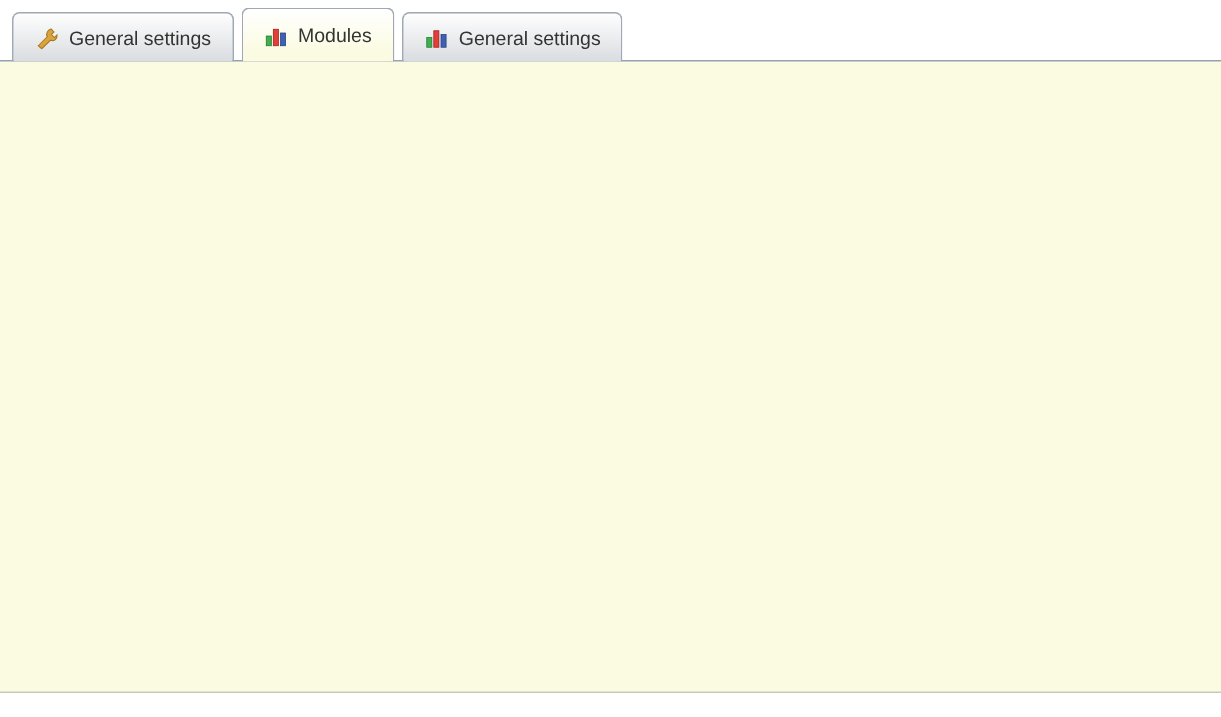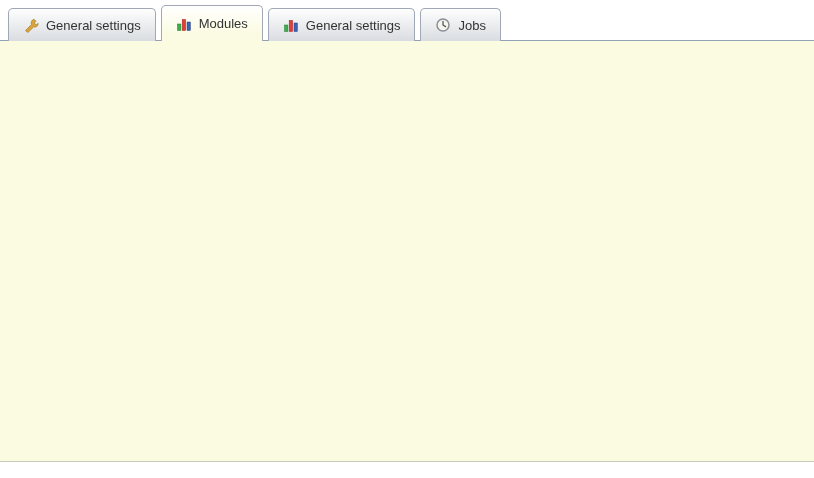--- a/index.html
+++ b/index.html
@@ -84,29 +84,20 @@
         <span class="ticon">
           <svg width="16" height="16" viewBox="0 0 16 16">
             <rect x="1.5" y="8" width="3.4" height="6.5" fill="#3fae4f" stroke="#1f7a2d" stroke-width="0.5"></rect>
             <rect x="6.2" y="3.5" width="3.4" height="11" fill="#e04038" stroke="#9e1f1a" stroke-width="0.5"></rect>
             <rect x="11" y="6" width="3.4" height="8.5" fill="#3f61b5" stroke="#24407e" stroke-width="0.5"></rect>
           </svg>
         </span>
         <span>General settings</span>
       </div>
 
-      <div class="tab">
-        <span class="ticon">
-          <svg width="16" height="16" viewBox="0 0 16 16">
-            <circle cx="8" cy="8" r="6" fill="#f6f6f0" stroke="#8a8f96" stroke-width="1.5"></circle>
-            <path d="M8 4.5 V8 L10.6 9.6" stroke="#555" stroke-width="1.3" fill="none" stroke-linecap="round"></path>
-          </svg>
-        </span>
-        <span>Jobs</span>
-      </div>
 
   </div>
 
   <div class="panel"></div>
 
   <div class="section-head">
     <span class="icon16" id="users-icon">
         <svg width="16" height="16" viewBox="0 0 16 16">
           <circle cx="8" cy="4.6" r="2.7" fill="#7fa8d9" stroke="#4a6fa0"></circle>
           <path d="M2.8 14 a5.2 4.6 0 0 1 10.4 0 z" fill="#7fa8d9" stroke="#4a6fa0"></path>

